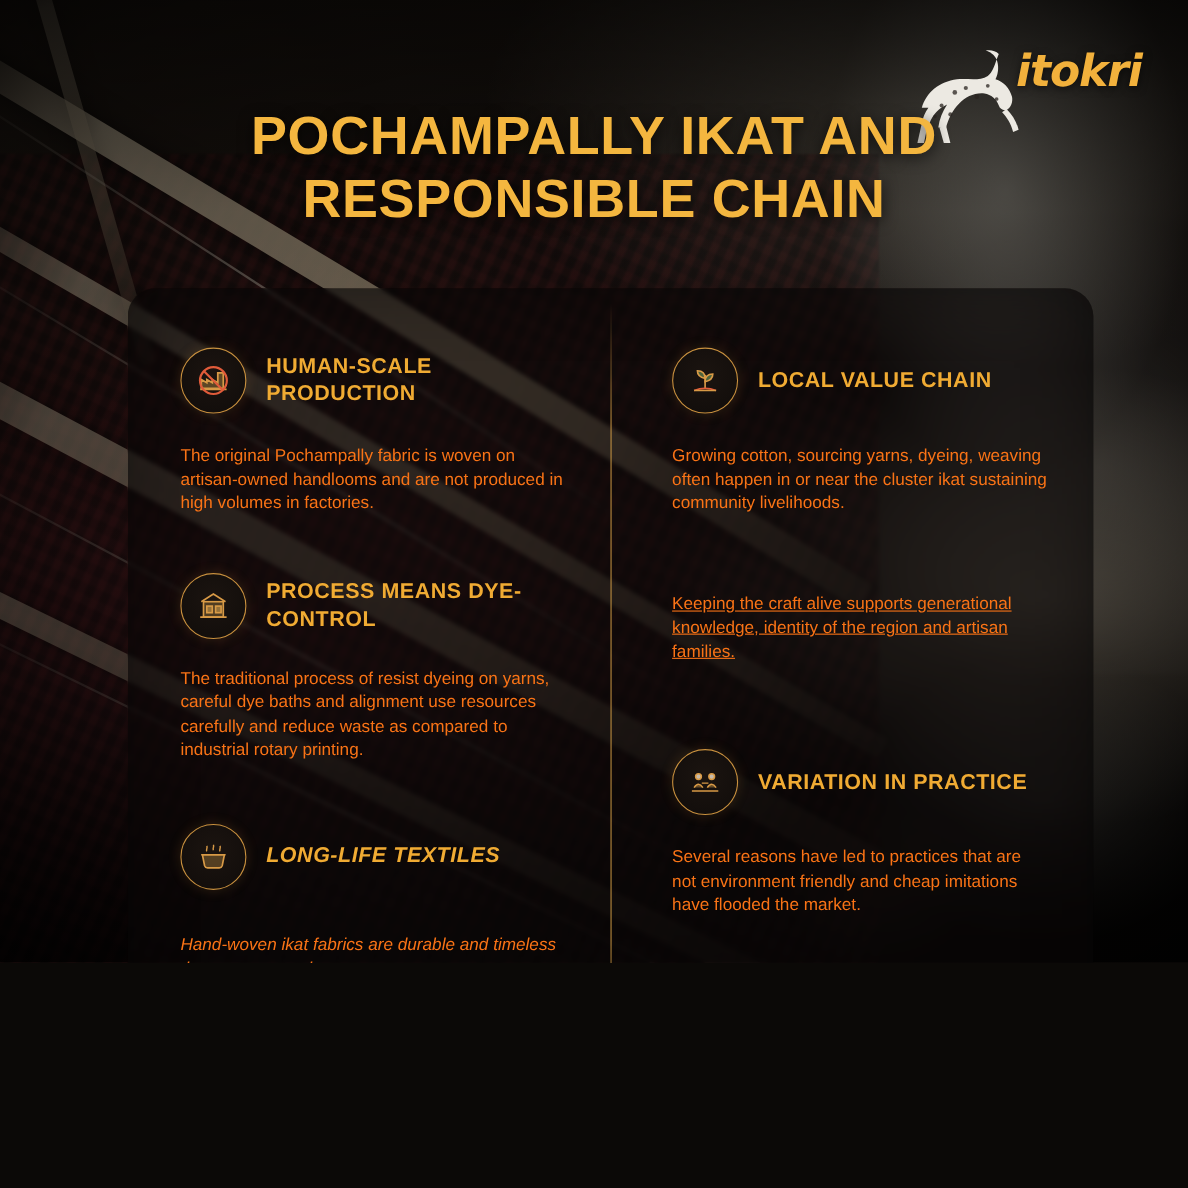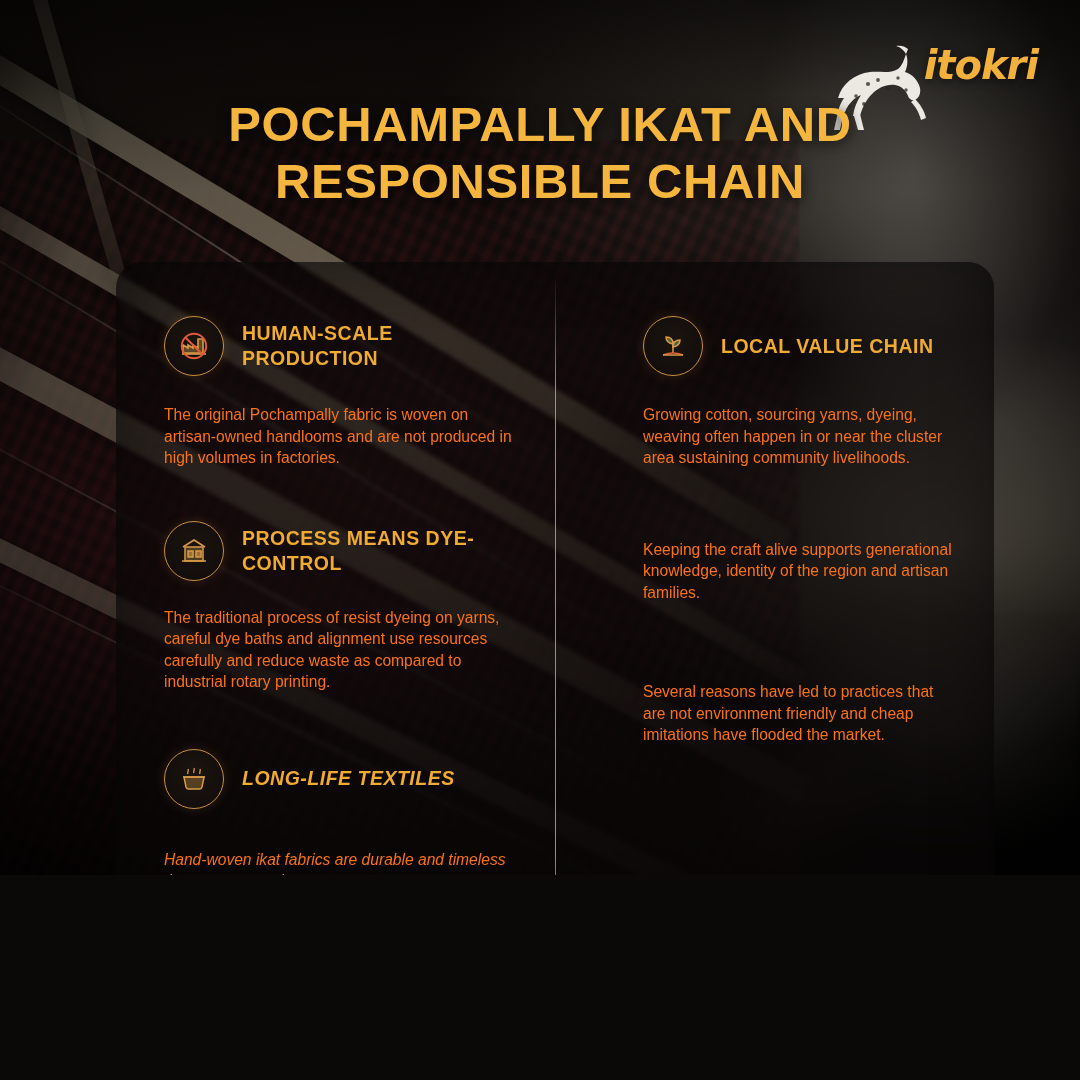--- a/index.html
+++ b/index.html
@@ -114,21 +114,21 @@
   .divider {
     position: absolute;
     left: 50%; top: 14px; bottom: 14px; width: 1px;
     background: linear-gradient(180deg, rgba(214,160,70,0) 0%, rgba(214,160,70,.85) 16%, rgba(214,160,70,.85) 84%, rgba(214,160,70,0) 100%);
   }
   .cols {
     position: absolute; inset: 0;
     display: grid; grid-template-columns: 1fr 1fr;
   }
   .col { padding: 44px 40px 40px 48px; }
-  .col.right { padding-left: 56px; padding-right: 40px; margin-left: 32px; }
+  .col.right { padding-left: 56px; padding-right: 40px; }
 
   .item { margin-bottom: 44px; }
   .item:last-child { margin-bottom: 0; }
   .item-head { display: flex; align-items: center; gap: 18px; }
   .icon-badge {
     flex: 0 0 auto;
     width: 60px; height: 60px; border-radius: 50%;
     border: 1.6px solid #c9913f;
     background: radial-gradient(circle at 50% 40%, #1b1410 0%, #100c0a 100%);
     display: flex; align-items: center; justify-content: center;
@@ -157,21 +157,21 @@
   .col.left .item:nth-child(1) { margin-top: 10px; }
   .col.left .item:nth-child(1) .item-body { margin-top: 28px; }
   .col.left .item:nth-child(2) { margin-top: 52px; }
   .col.left .item:nth-child(2) .item-body { margin-top: 26px; }
   .col.left .item:nth-child(3) { margin-top: 56px; font-style: italic; }
   .col.left .item:nth-child(3) .item-body { margin-top: 40px; }
 
   .col.right .item:nth-child(1) { margin-top: 10px; }
   .col.right .item:nth-child(1) .item-body { margin-top: 28px; }
   .col.right .item:nth-child(2) { margin-top: 70px; }
-  .col.right .item:nth-child(2) .item-body { margin-top: 26px; }
+  .col.right .item:nth-child(2) .item-body { margin-top: 26px; text-decoration: underline; }
   .col.right .item:nth-child(3) { margin-top: 78px; }
   .col.right .item:nth-child(3) .item-body { margin-top: 28px; }
 </style>
 </head>
 <body>
 
 <div id="stage">
 
   <div class="bg-base"></div>
   <div class="bg-carpet"></div>
@@ -283,27 +283,42 @@
                   <path d="M17 24 V12"></path>
                   <path d="M17 15 c-5 -1 -7 -4 -7 -7 c4 0 7 2 7 7 z" fill="#7fb36a" fill-opacity=".5"></path>
                   <path d="M17 18 c5 -1 7 -4 7 -7 c-4 0 -7 2 -7 7 z" fill="#7fb36a" fill-opacity=".5"></path>
                   <path d="M7 26 q10 -4 20 0" stroke="#e05b3a"></path>
                   <path d="M7 26 h20"></path>
                 </g>
               </svg>
             </span>
             <div class="item-title">LOCAL VALUE CHAIN</div>
           </div>
-          <div class="item-body">Growing cotton, sourcing yarns, dyeing, weaving often happen in or near the cluster area sustaining community livelihoods.</div>
+          <div class="item-body">Growing cotton, sourcing yarns, dyeing, weaving often happen in or near the cluster ikat sustaining community livelihoods.</div>
         </div>
 
         <div class="item">
           <div class="item-body">Keeping the craft alive supports generational knowledge, identity of the region and artisan families.</div>
         </div>
 
         <div class="item">
+          <div class="item-head">
+            <span class="icon-badge">
+              <svg width="34" height="34" viewBox="0 0 34 34">
+                <g fill="none" stroke="#d89a46" stroke-width="1.4">
+                  <circle cx="11" cy="12" r="2.6" fill="#f1e6d4" fill-opacity=".8"></circle>
+                  <circle cx="23" cy="12" r="2.6" fill="#f1e6d4" fill-opacity=".8"></circle>
+                  <path d="M7 22 q4 -6 8 0" fill="#e0a851" fill-opacity=".4"></path>
+                  <path d="M19 22 q4 -6 8 0" fill="#e0a851" fill-opacity=".4"></path>
+                  <path d="M5 25 h24"></path>
+                  <path d="M14 18 h6" stroke-width="1.2"></path>
+                </g>
+              </svg>
+            </span>
+            <div class="item-title">VARIATION IN PRACTICE</div>
+          </div>
           <div class="item-body">Several reasons have led to practices that are not environment friendly and cheap imitations have flooded the market.</div>
         </div>
 
       </div>
     </div>
   </div>
 </div>
 
 </body></html>

